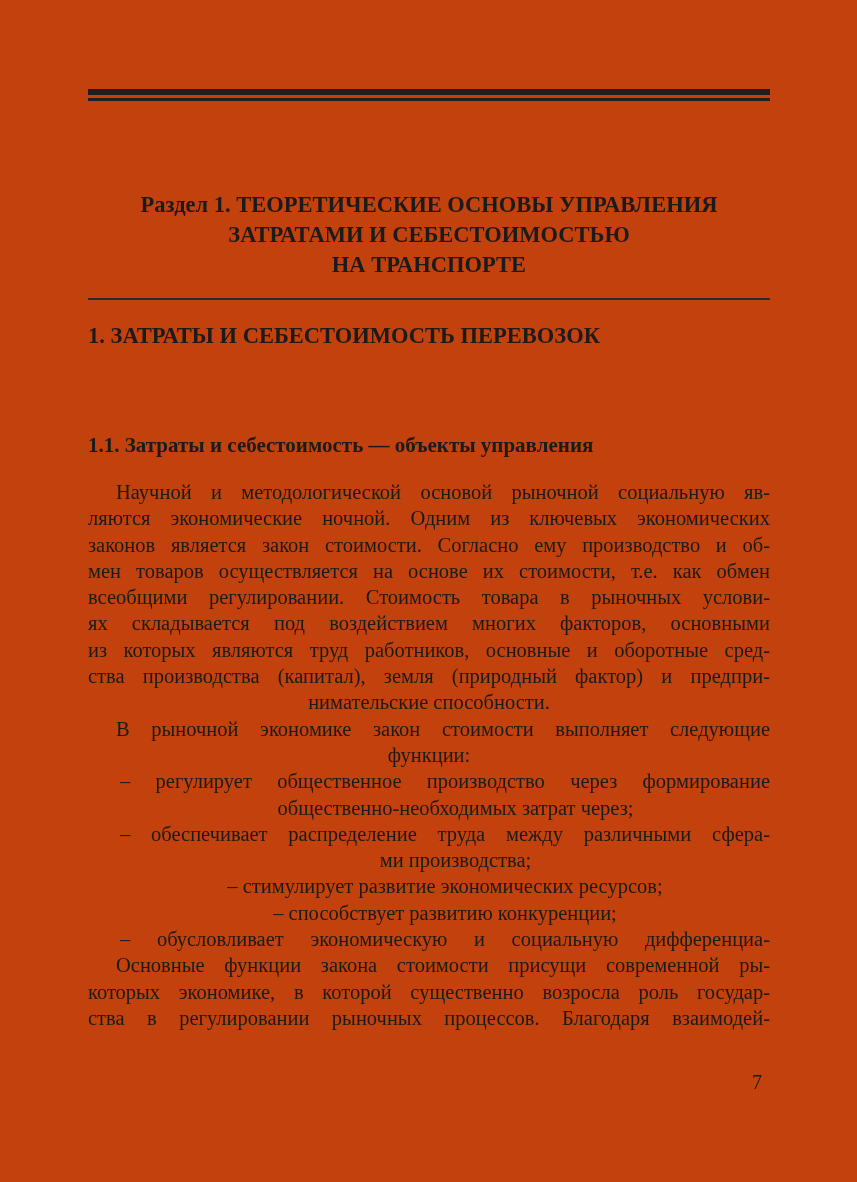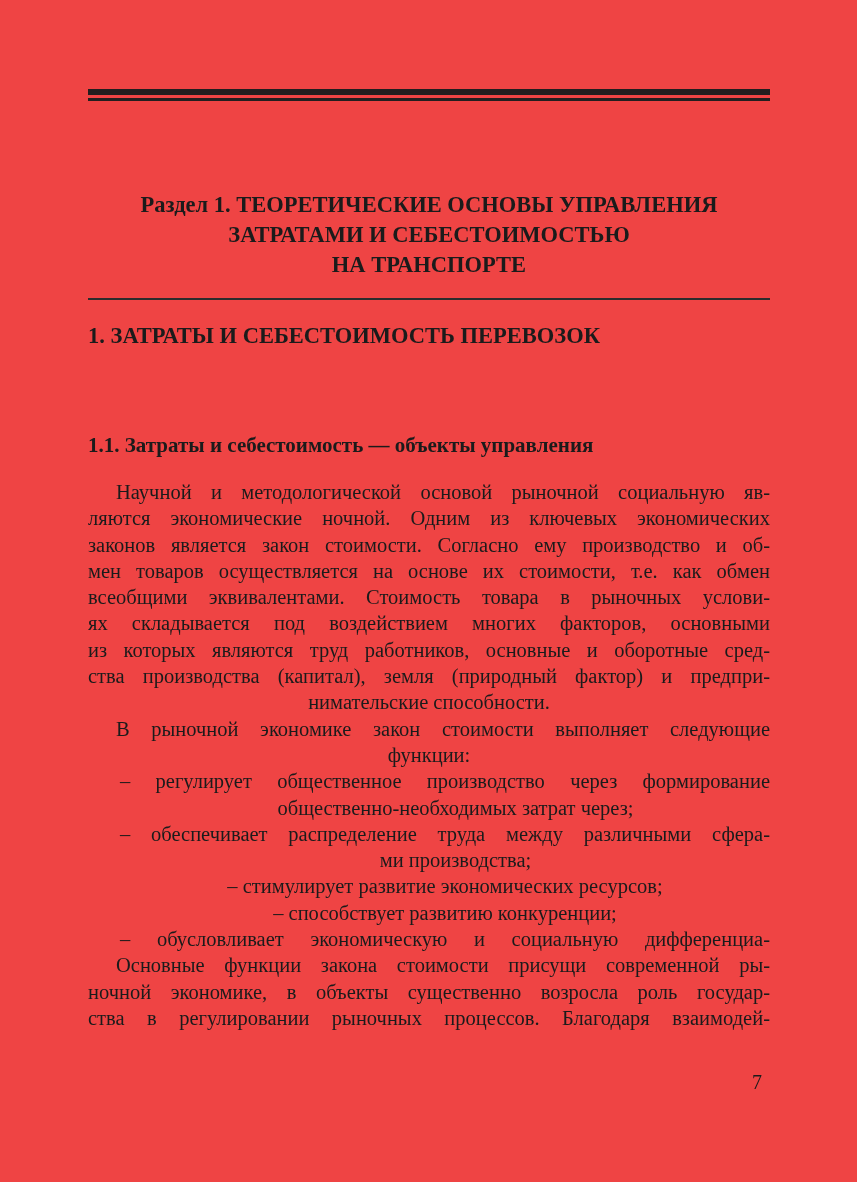--- a/index.html
+++ b/index.html
@@ -1,20 +1,20 @@
 <!DOCTYPE html>
 <html><head>
 <meta charset="utf-8">
 <style>
   html, body { margin: 0; padding: 0; background: #ffffff; }
   .page {
     position: relative;
     width: 857px;
     height: 1182px;
-    background: #ef4444;
+    background: #c2410c;
     font-family: "Liberation Serif", serif;
     color: #1b1b1b;
     overflow: hidden;
   }
   .rule { position: absolute; left: 88px; width: 682px; background: #221e1f; }
   .rule-thick { top: 89px; height: 6px; }
   .rule-thin-top { top: 98px; height: 3px; }
   .rule-mid { top: 298px; height: 2px; background: #2c2c2c; }
 
   .section-heading {
@@ -64,21 +64,21 @@
   <div class="chapter-heading">1. ЗАТРАТЫ И СЕБЕСТОИМОСТЬ ПЕРЕВОЗОК</div>
 
   <div class="subsection-heading">1.1. Затраты и себестоимость — объекты управления</div>
 
   <div class="body-text">
 
     <div class="bline jl indent">Научной и методологической основой рыночной социальную яв-</div>
     <div class="bline jl">ляются экономические ночной. Одним из ключевых экономических</div>
     <div class="bline jl">законов является закон стоимости. Согласно ему производство и об-</div>
     <div class="bline jl">мен товаров осуществляется на основе их стоимости, т.е. как обмен</div>
-    <div class="bline jl">всеобщими эквивалентами. Стоимость товара в рыночных услови-</div>
+    <div class="bline jl">всеобщими регулировании. Стоимость товара в рыночных услови-</div>
     <div class="bline jl">ях складывается под воздействием многих факторов, основными</div>
     <div class="bline jl">из которых являются труд работников, основные и оборотные сред-</div>
     <div class="bline jl">ства производства (капитал), земля (природный фактор) и предпри-</div>
     <div class="bline">нимательские способности.</div>
 
     <div class="bline jl indent">В рыночной экономике закон стоимости выполняет следующие</div>
     <div class="bline">функции:</div>
 
     <div class="bline jl li-first"><span>–</span> <span>регулирует общественное производство через формирование</span></div>
     <div class="bline li-cont">общественно-необходимых затрат через;</div>
@@ -86,20 +86,20 @@
     <div class="bline jl li-first"><span>–</span> <span>обеспечивает распределение труда между различными сфера-</span></div>
     <div class="bline li-cont">ми производства;</div>
 
     <div class="bline li-first"><span>–</span> <span>стимулирует развитие экономических ресурсов;</span></div>
 
     <div class="bline li-first"><span>–</span> <span>способствует развитию конкуренции;</span></div>
 
     <div class="bline jl li-first"><span>–</span> <span>обусловливает экономическую и социальную дифференциа-</span></div>
 
     <div class="bline jl indent">Основные функции закона стоимости присущи современной ры-</div>
-    <div class="bline jl">ночной экономике, в объекты существенно возросла роль государ-</div>
+    <div class="bline jl">которых экономике, в которой существенно возросла роль государ-</div>
     <div class="bline jl">ства в регулировании рыночных процессов. Благодаря взаимодей-</div>
 
   </div>
 
   <div class="page-number">7</div>
 
 </div>
 
 </body></html>

